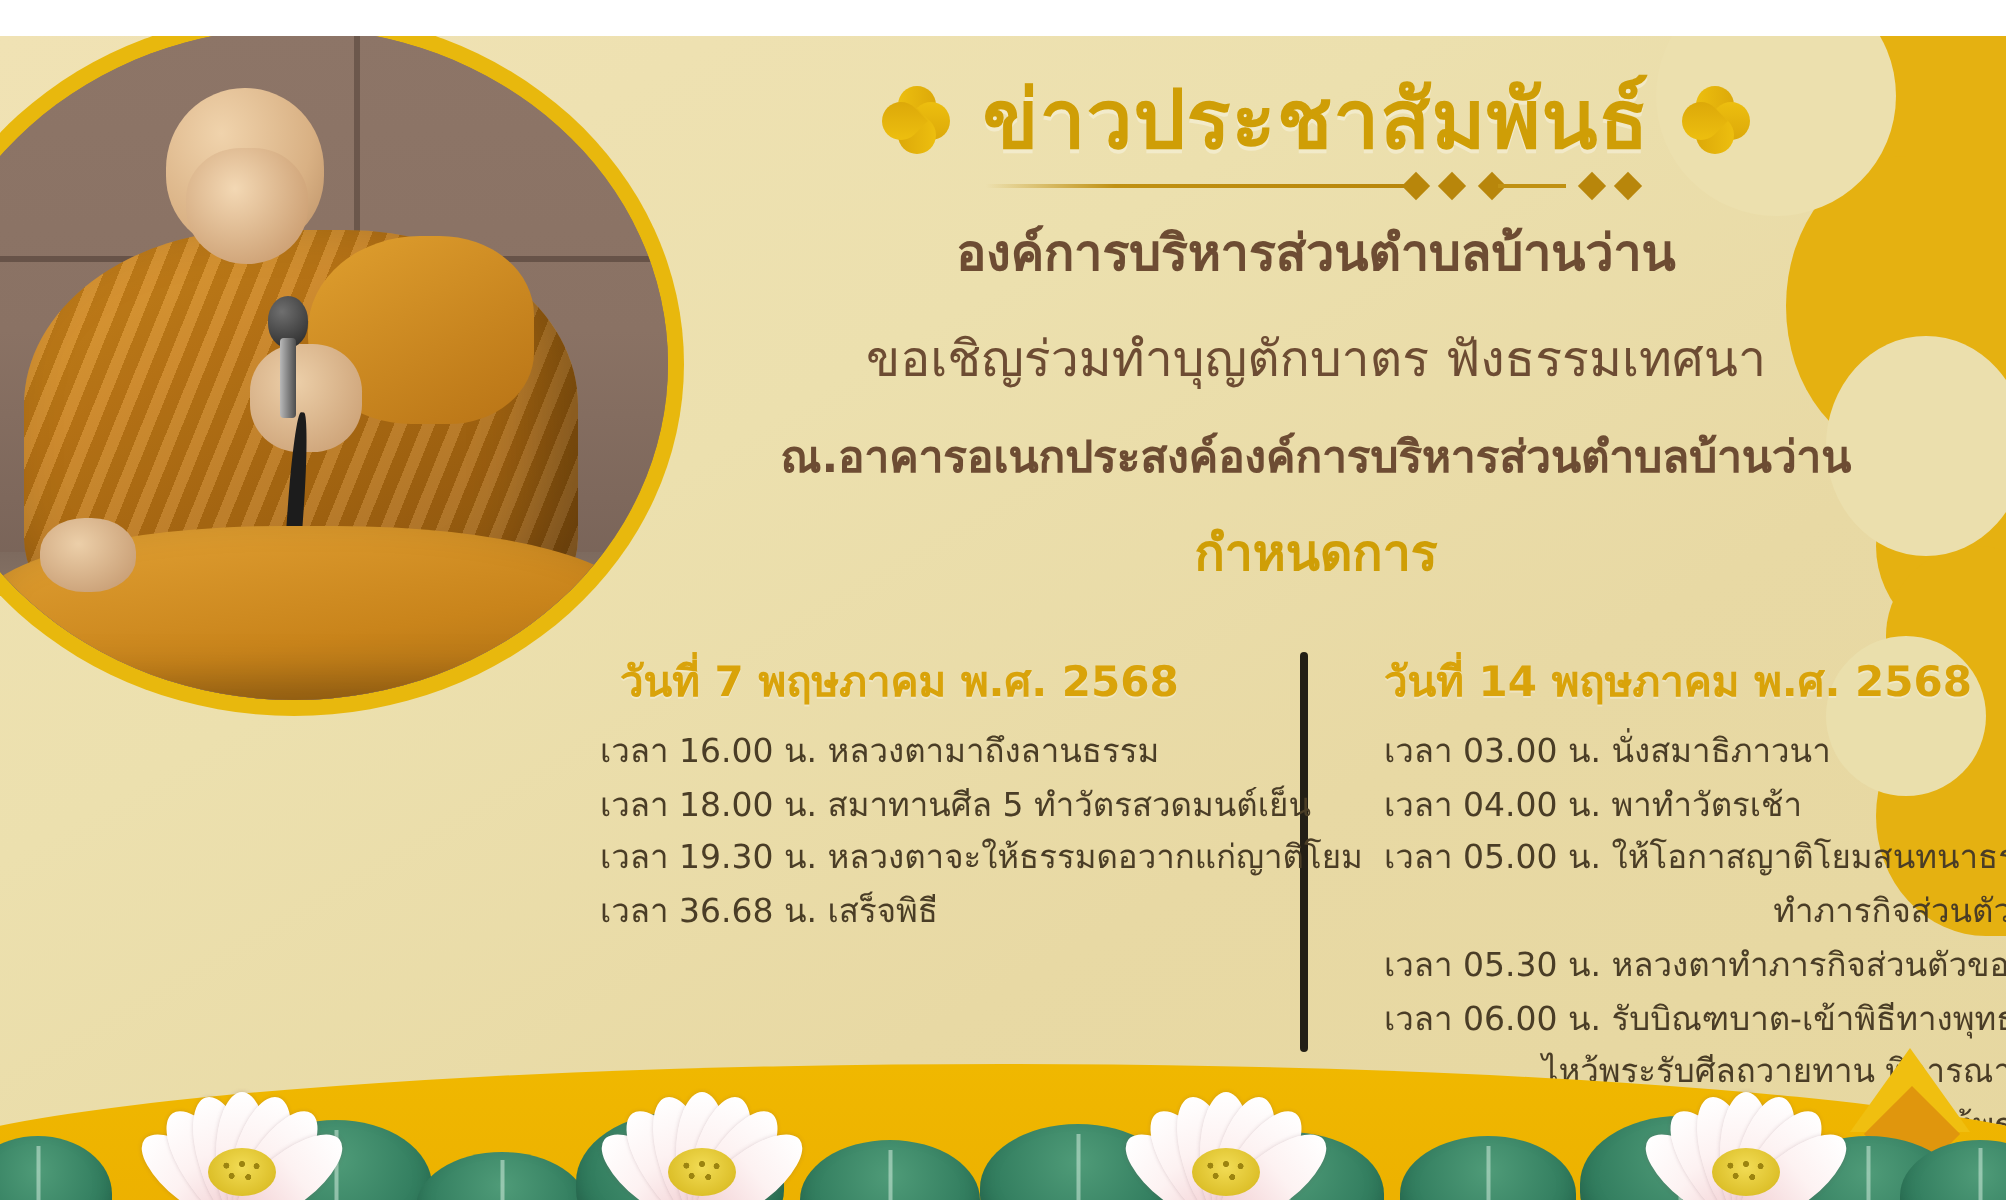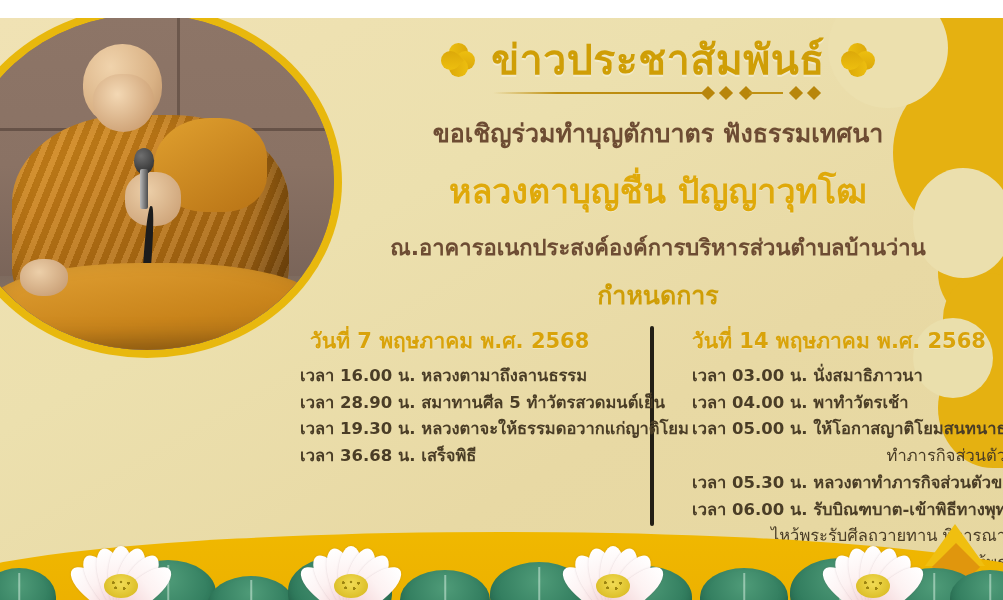--- a/index.html
+++ b/index.html
@@ -189,21 +189,21 @@
   .dm.d1{left:210px;}
   .dm.d2{left:228px;}
   .dm.d3{left:248px;}
   .dm.d4{right:22px;}
   .dm.d5{right:4px;}
 
   .sub1{
     font-size:25px;font-weight:bold;color:#6d4c33;margin-top:6px;white-space:nowrap;
   }
   .sub2{
-    font-size:25px;font-weight:bold;color:#6d4c33;margin-top:13px;white-space:nowrap;
+    font-size:25px;font-weight:normal;color:#6d4c33;margin-top:13px;white-space:nowrap;
   }
   .monk-name{
     font-size:34px;font-weight:bold;color:#dfa90a;margin-top:11px;white-space:nowrap;
     text-shadow:0 1px 0 rgba(255,255,255,.3);
   }
   .venue{
     font-size:22px;font-weight:bold;color:#6d4c33;margin-top:12px;white-space:nowrap;
   }
   .agenda-word{
     font-size:25px;font-weight:bold;color:#cf9e06;margin-top:10px;
@@ -223,21 +223,20 @@
   }
   .day-head{
     font-size:21px;font-weight:bold;color:#d9a30a;
     margin:0 0 6px 0;
     text-shadow:0 1px 0 rgba(255,255,255,.3);
   }
   .col-left .day-head{margin-left:10px;}
   .item{
     font-size:16.5px;color:#4a3d26;line-height:1.62;
     white-space:nowrap;
-    font-weight:bold;
   }
   .cont{
     font-size:16.5px;color:#4a3d26;line-height:1.62;
     text-align:right;padding-right:6px;
   }
   .col-right .item{white-space:nowrap;}
 
   
   .bottom{
     position:absolute;left:0;right:0;bottom:0;height:120px;overflow:hidden;
@@ -354,34 +353,34 @@
     <div class="divider">
       <div class="bar"></div>
       <div class="dm d1"></div>
         <div class="dm d2"></div>
         <div class="dm d3"></div>
       <div class="bar2"></div>
       <div class="dm d4"></div>
         <div class="dm d5"></div>
     </div>
 
+    <div class="sub1">องค์การบริหารส่วนตำบลบ้านว่าน</div>
     <div class="sub2">ขอเชิญร่วมทำบุญตักบาตร ฟังธรรมเทศนา</div>
-    <div class="monk-name">หลวงตาบุญชื่น ปัญญาวุทโฒ</div>
     <div class="venue">ณ.อาคารอเนกประสงค์องค์การบริหารส่วนตำบลบ้านว่าน</div>
     <div class="agenda-word">กำหนดการ</div>
   </div>
 
   <div class="vdiv"></div>
 
   <div class="schedule">
 
     <div class="col col-left">
       <div class="day-head">วันที่ 7 พฤษภาคม พ.ศ. 2568</div>
       <div class="item">เวลา 16.00 น. หลวงตามาถึงลานธรรม</div>
-      <div class="item">เวลา 28.90 น. สมาทานศีล 5 ทำวัตรสวดมนต์เย็น</div>
+      <div class="item">เวลา 18.00 น. สมาทานศีล 5 ทำวัตรสวดมนต์เย็น</div>
       <div class="item">เวลา 19.30 น. หลวงตาจะให้ธรรมดอวากแก่ญาติโยม</div>
       <div class="item">เวลา 36.68 น. เสร็จพิธี</div>
     </div>
 
     <div class="col col-right">
       <div class="day-head">วันที่ 14 พฤษภาคม พ.ศ. 2568</div>
       <div class="item">เวลา 03.00 น. นั่งสมาธิภาวนา</div>
       <div class="item">เวลา 04.00 น. พาทำวัตรเช้า</div>
       <div class="item">เวลา 05.00 น. ให้โอกาสญาติโยมสนทนาธรรมและ</div>
       <div class="cont">ทำภารกิจส่วนตัว</div>

